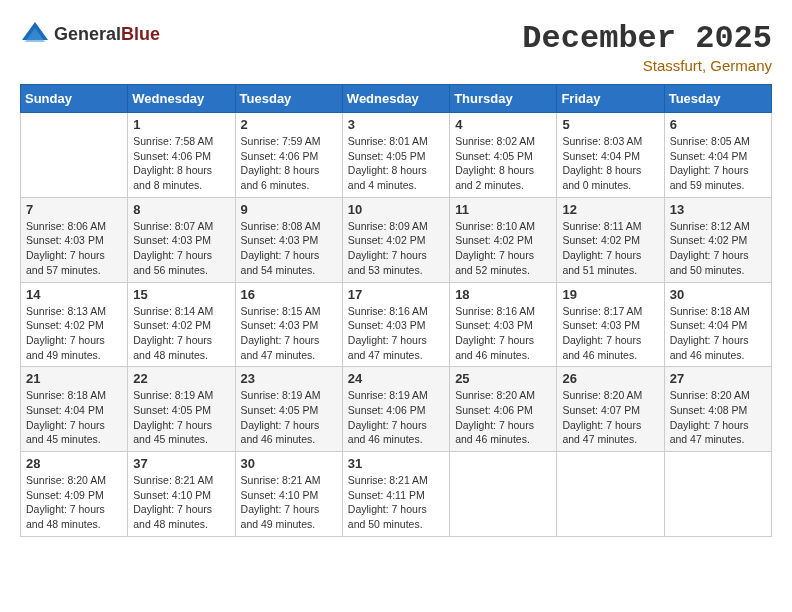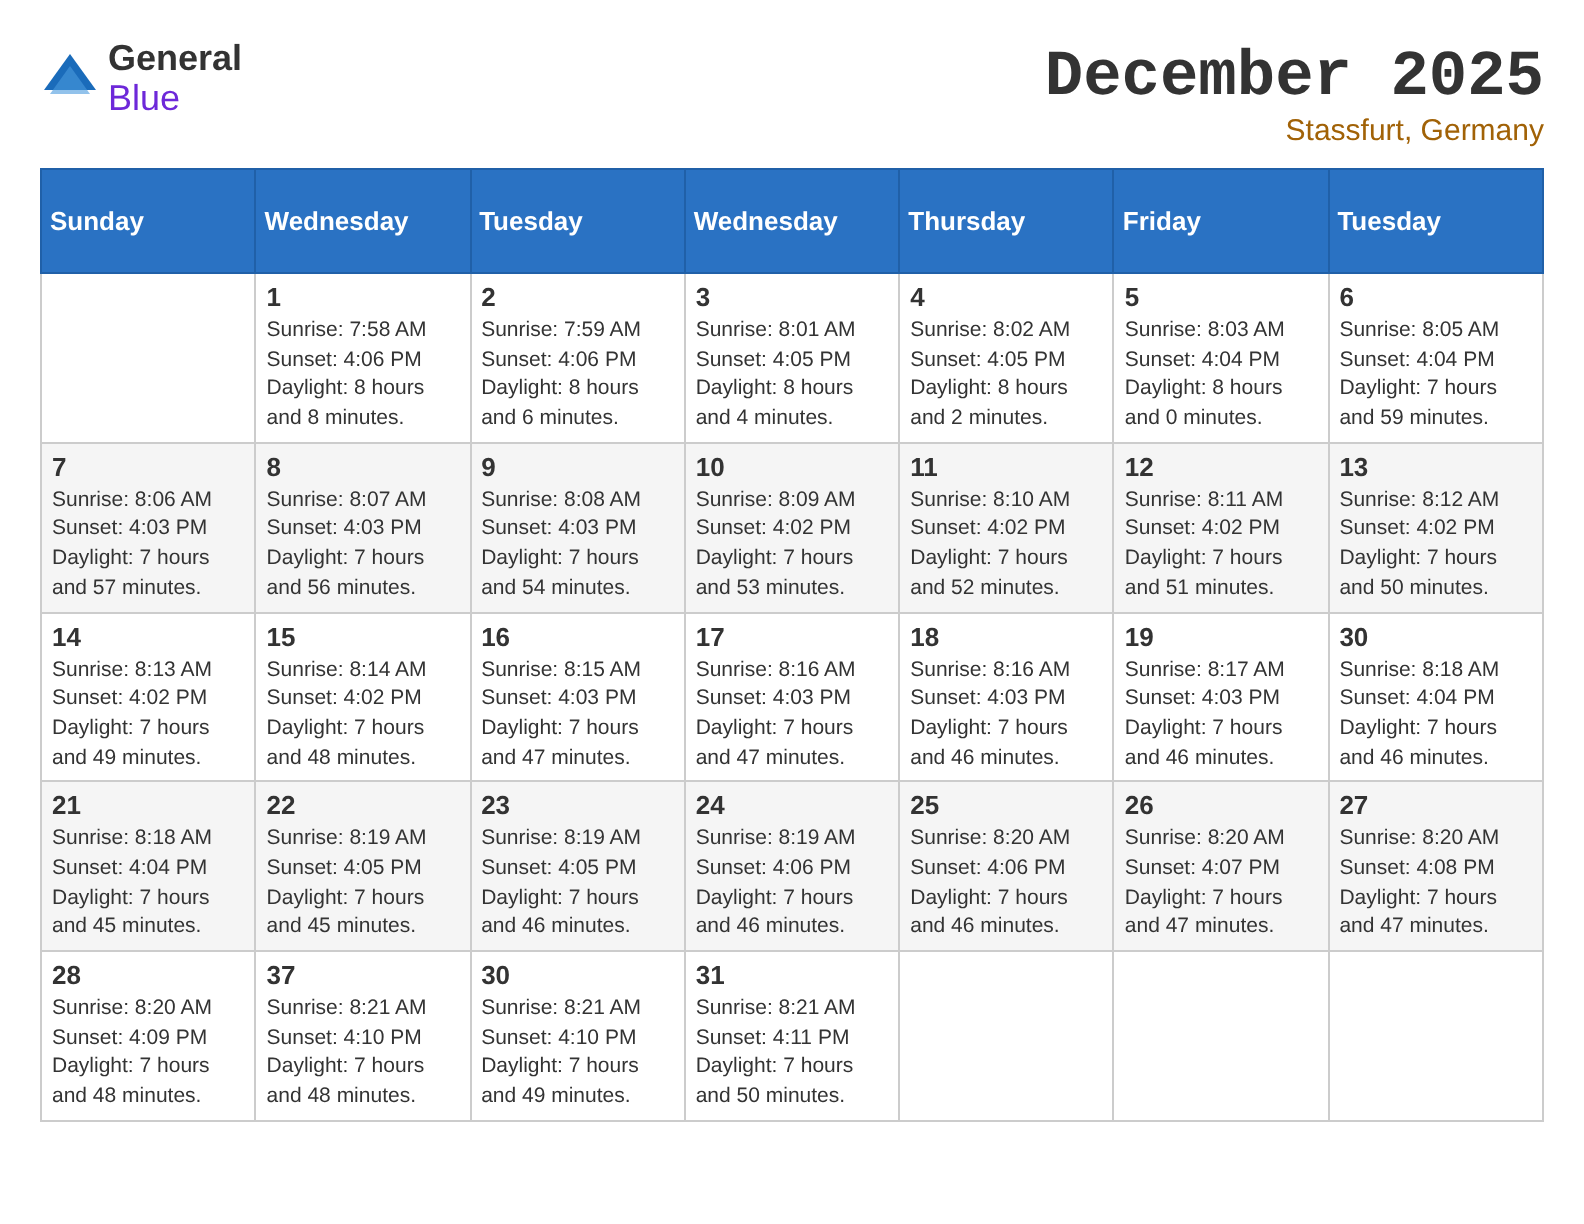--- a/index.html
+++ b/index.html
@@ -15,32 +15,32 @@
       justify-content: space-between;
       align-items: flex-start;
       margin-bottom: 10px;
     }
     .logo {
       display: flex;
       align-items: center;
     }
     .logo-text {
       display: flex;
-      flex-direction: column;
+      flex-direction: row;
       line-height: 1.1;
     }
     .logo-general {
       font-size: 18px;
       font-weight: bold;
       color: #333;
     }
     .logo-blue {
       font-size: 18px;
-      font-weight: normal;
-      color: #6d28d9;
+      font-weight: bold;
+      color: #7f1d1d;
     }
     .logo-icon {
       width: 30px;
       height: 30px;
       margin-right: 4px;
     }
     .title-block {
       text-align: right;
     }
     .month-title {
@@ -54,21 +54,21 @@
       color: #a16207;
     }
     .calendar {
       width: 100%;
       border-collapse: collapse;
       font-size: 11px;
     }
     .calendar thead th {
       background-color: #2a72c3;
       color: #fff;
-      padding: 18px 4px;
+      padding: 6px 4px;
       text-align: left;
       font-size: 13px;
       font-weight: bold;
       border: 1px solid #2060a8;
     }
     .calendar tbody td {
       border: 1px solid #ccc;
       vertical-align: top;
       padding: 4px 5px;
       width: 107px;

